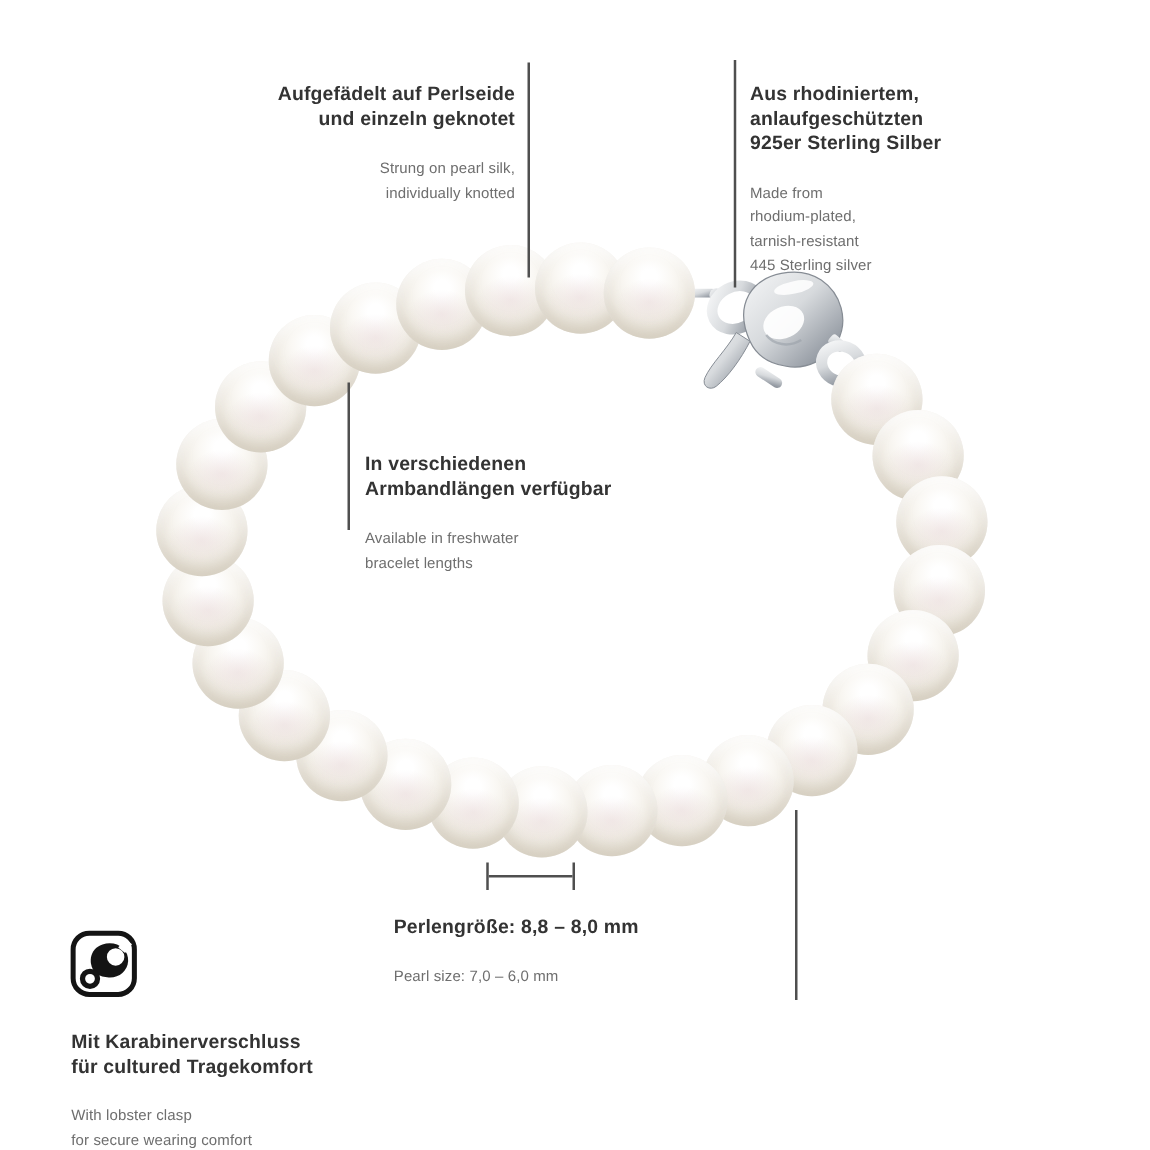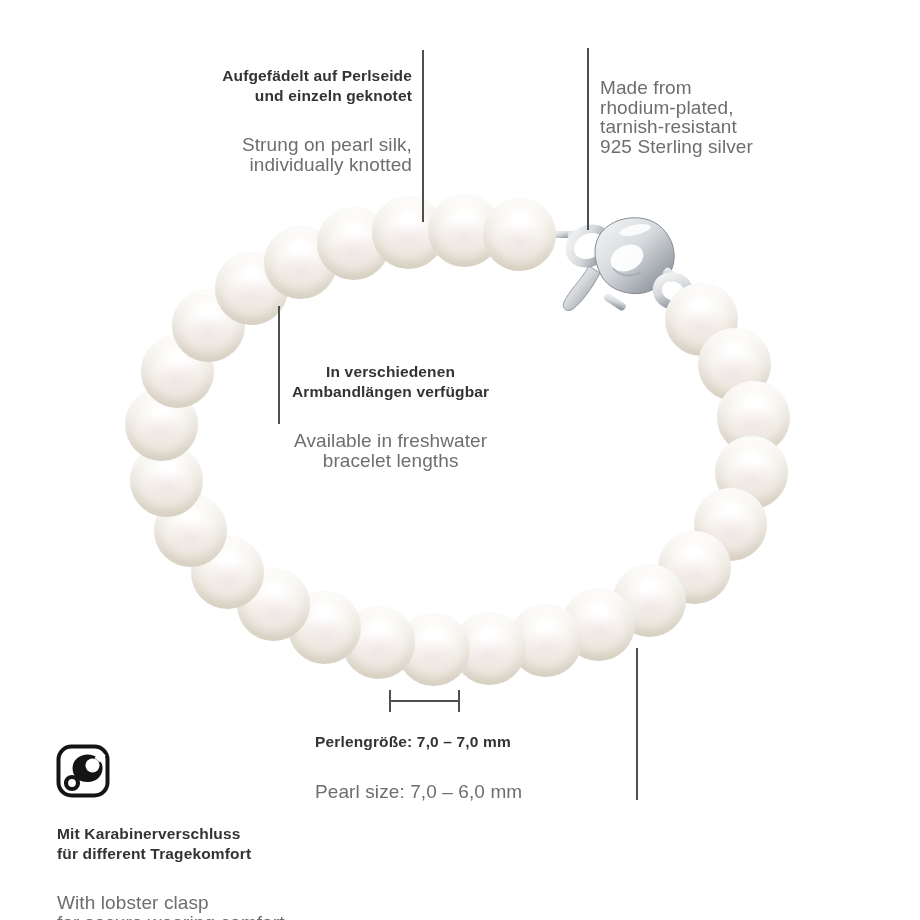--- a/index.html
+++ b/index.html
@@ -6,22 +6,22 @@
   .stage{
     position:relative;width:920px;height:920px;background:#ffffff;overflow:hidden;
     font-family:"Liberation Sans",sans-serif;
   }
   .callout{position:absolute;white-space:pre-line;}
   .callout .de{
     font-weight:bold;font-size:15.5px;line-height:19.5px;color:var(--text-dark,#333);
     letter-spacing:.15px;display:block;
   }
   .callout .en{
-    font-weight:normal;font-size:19px;line-height:19.5px;color:var(--text-gray,#6e6e6e);
-    letter-spacing:.1px;display:block;margin-top:12px;
+    font-weight:normal;font-size:12px;line-height:19.5px;color:var(--text-gray,#6e6e6e);
+    letter-spacing:.1px;display:block;margin-top:2px;
   }
   .align-right{text-align:right;}
   .vline{position:absolute;width:1.6px;background:var(--line,#4f4f4f);}
   .pearl{
     position:absolute;border-radius:50%;
     background:
       radial-gradient(circle at 50% 32%,
         var(--pearl-hi) 0%, var(--pearl-hi) 10%,
         var(--pearl-body) 30%, var(--pearl-mid) 56%,
         var(--pearl-rim) 80%, var(--pearl-edge) 100%);
@@ -108,48 +108,51 @@
   <div class="bracket"></div>
 
   <div class="callout align-right" style="right:508px;top:48px;">
     <span class="de">Aufgefädelt auf Perlseide
 und einzeln geknotet</span>
     <span class="en">Strung on pearl silk,
 individually knotted</span>
   </div>
 
   <div class="callout" style="left:600px;top:48px;">
+    <span class="de">Aus rhodiniertem,
+anlaufgeschützten
+925er Sterling Silber</span>
     <span class="en">Made from
 rhodium-plated,
 tarnish-resistant
-925 Sterling silver</span>
+445 Sterling silver</span>
   </div>
 
-  <div class="callout" style="left:292px;top:344px;text-align:center;">
+  <div class="callout" style="left:292px;top:344px;">
     <span class="de">In verschiedenen
 Armbandlängen verfügbar</span>
     <span class="en">Available in freshwater
 bracelet lengths</span>
   </div>
 
   <div class="callout" style="left:315px;top:714px;">
-    <span class="de">Perlengröße: 7,0 – 7,0 mm</span>
+    <span class="de">Perlengröße: 8,8 – 8,0 mm</span>
     <span class="en">Pearl size: 7,0 – 6,0 mm</span>
   </div>
 
 
   <svg style="left:56px;top:744px" width="54" height="54" viewBox="0 0 54 54">
     <rect x="2.5" y="2.5" width="49" height="49" rx="13" fill="#ffffff" stroke-width="4" stroke="#141414"></rect>
     <path d="M21,35 C14,28 15,15 26,11.5 C37,8 47,15 46.5,25 C46,33 39,38.5 31,38
              C27.4,37.7 24,37 21,35 Z" fill="#141414"></path>
     <circle cx="36.5" cy="21.5" r="7" fill="#ffffff"></circle>
     <rect x="41" y="8" width="7" height="9" transform="rotate(38 44 12)" fill="#ffffff"></rect>
     <circle cx="16" cy="39" r="6" fill="#ffffff" stroke-width="4.2" stroke="#141414"></circle>
   </svg>
 
   <div class="callout" style="left:57px;top:806px;">
     <span class="de">Mit Karabinerverschluss
-für different Tragekomfort</span>
+für cultured Tragekomfort</span>
     <span class="en">With lobster clasp
 for secure wearing comfort</span>
   </div>
 
 </div>
 
 </body></html>

